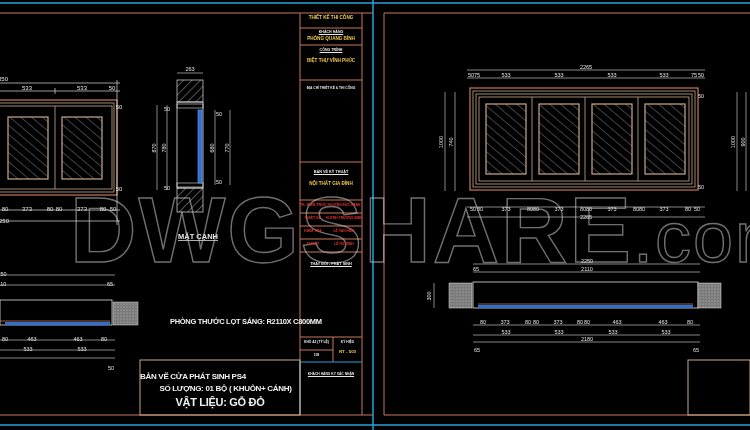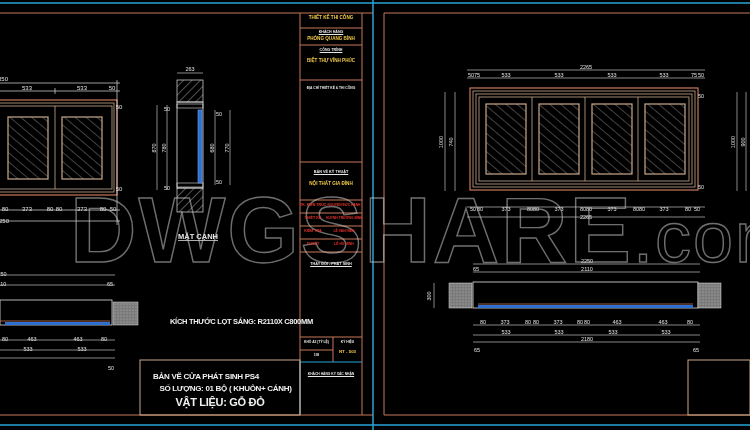--- a/index.html
+++ b/index.html
@@ -272,16 +272,16 @@
 <div class="tb-text tb-red" style="left:326px;top:242px;width:36px;font-size:3.3px;">LÊ HỒ MINH</div>
 
 <div class="tb-text tb-white" style="left:300px;top:262px;width:62px;font-size:3.8px;text-decoration:underline;">THAY ĐỔI - PHÁT SINH</div>
 
 <div class="tb-text tb-white" style="left:300px;top:340px;width:33px;font-size:3.3px;">KHỔ A3 (TỶ LỆ)</div>
 <div class="tb-text tb-white" style="left:300px;top:353px;width:33px;font-size:3.8px;">1/8</div>
 <div class="tb-text tb-white" style="left:333px;top:340px;width:29px;font-size:3.3px;">KÝ HIỆU</div>
 <div class="tb-text tb-yellow" style="left:333px;top:349px;width:29px;font-size:4.4px;">NT - 503</div>
 <div class="tb-text tb-white" style="left:300px;top:372px;width:62px;font-size:3.3px;text-decoration:underline;">KHÁCH HÀNG KÝ XÁC NHẬN</div>
 
-<div class="note" style="left:170px;top:317px;font-size:7.5px;">KÍCH THƯỚC LỌT SÁNG: R2110X C800MM</div>
-<div class="note" style="left:140px;top:372px;width:132px;text-align:center;font-size:8px;">BẢN VẼ CỬA PHÁT SINH PS4</div>
+<div class="note" style="left:170px;top:317px;font-size:7.5px;">PHÒNG THƯỚC LỌT SÁNG: R2110X C800MM</div>
+<div class="note" style="left:140px;top:372px;width:132px;font-size:8px;">BẢN VẼ CỬA PHÁT SINH PS4</div>
 <div class="note" style="left:140px;top:384px;width:171px;text-align:center;font-size:8px;">SỐ LƯỢNG: 01 BỘ ( KHUÔN+ CÁNH)</div>
 <div class="note" style="left:140px;top:396px;width:160px;text-align:center;font-size:11px;">VẬT LIỆU: GỖ ĐỎ</div>
 
 </body></html>

